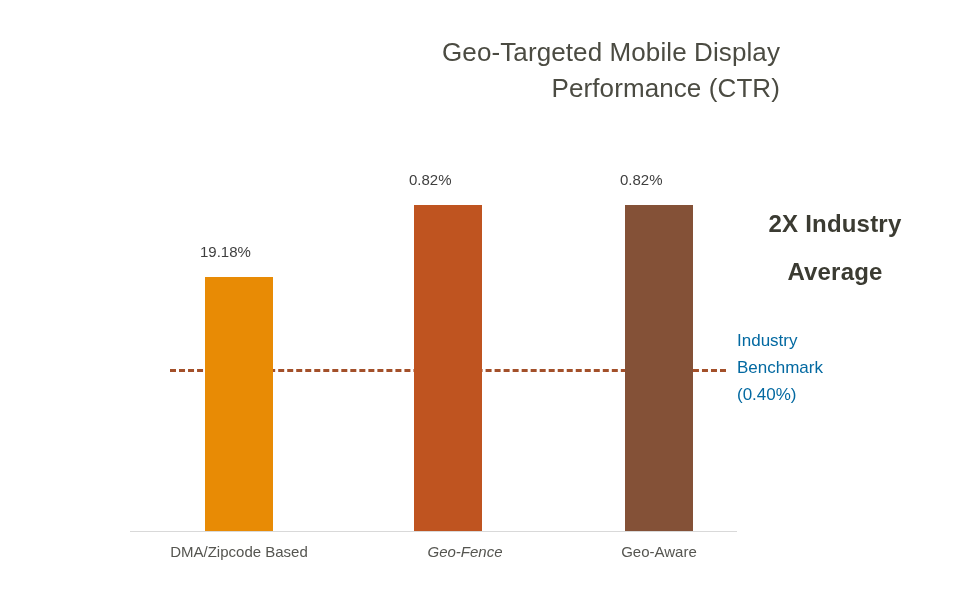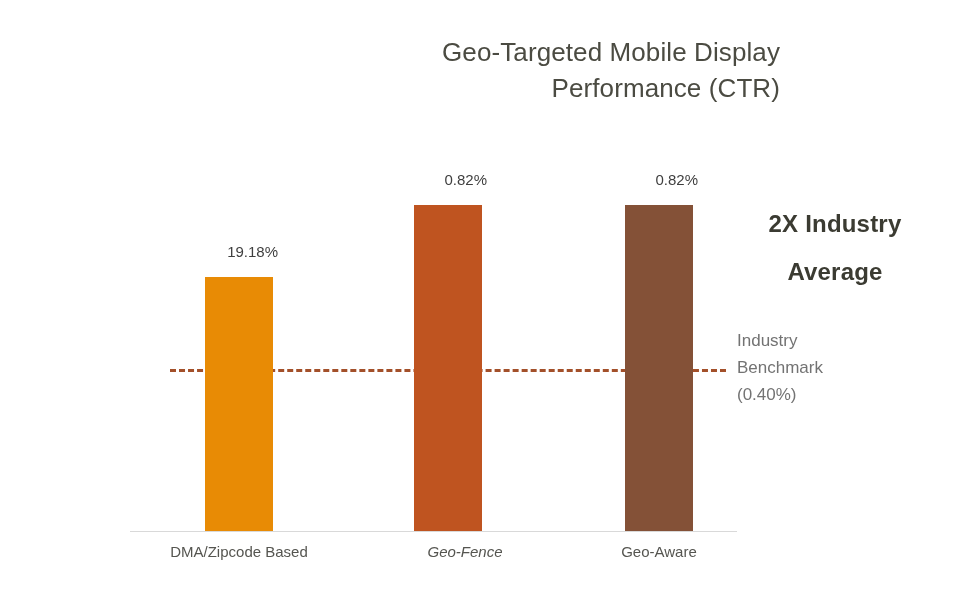--- a/index.html
+++ b/index.html
@@ -61,21 +61,21 @@
   }
 
   .bar {
     position: absolute;
     bottom: 76px;   
     z-index: 2;
   }
 
   .bar-label {
     position: absolute;
-    text-align: right;
+    text-align: left;
     font-size: 15px;
     color: #3f3f3f;
     z-index: 3;
   }
 
   .cat-label {
     position: absolute;
     top: 543px;
     text-align: center;
     font-size: 15px;
@@ -98,21 +98,21 @@
     letter-spacing: 0.2px;
   }
 
   .callout-benchmark {
     position: absolute;
     left: 737px;
     top: 327px;
     width: 210px;
     font-size: 17px;
     line-height: 27px;
-    color: #737373;
+    color: #0369a1;
     white-space: pre-line;
   }
 </style>
 </head>
 <body>
 
 <div id="canvas">
 
   <div class="chart-title">Geo-Targeted Mobile Display
 Performance (CTR)</div>

